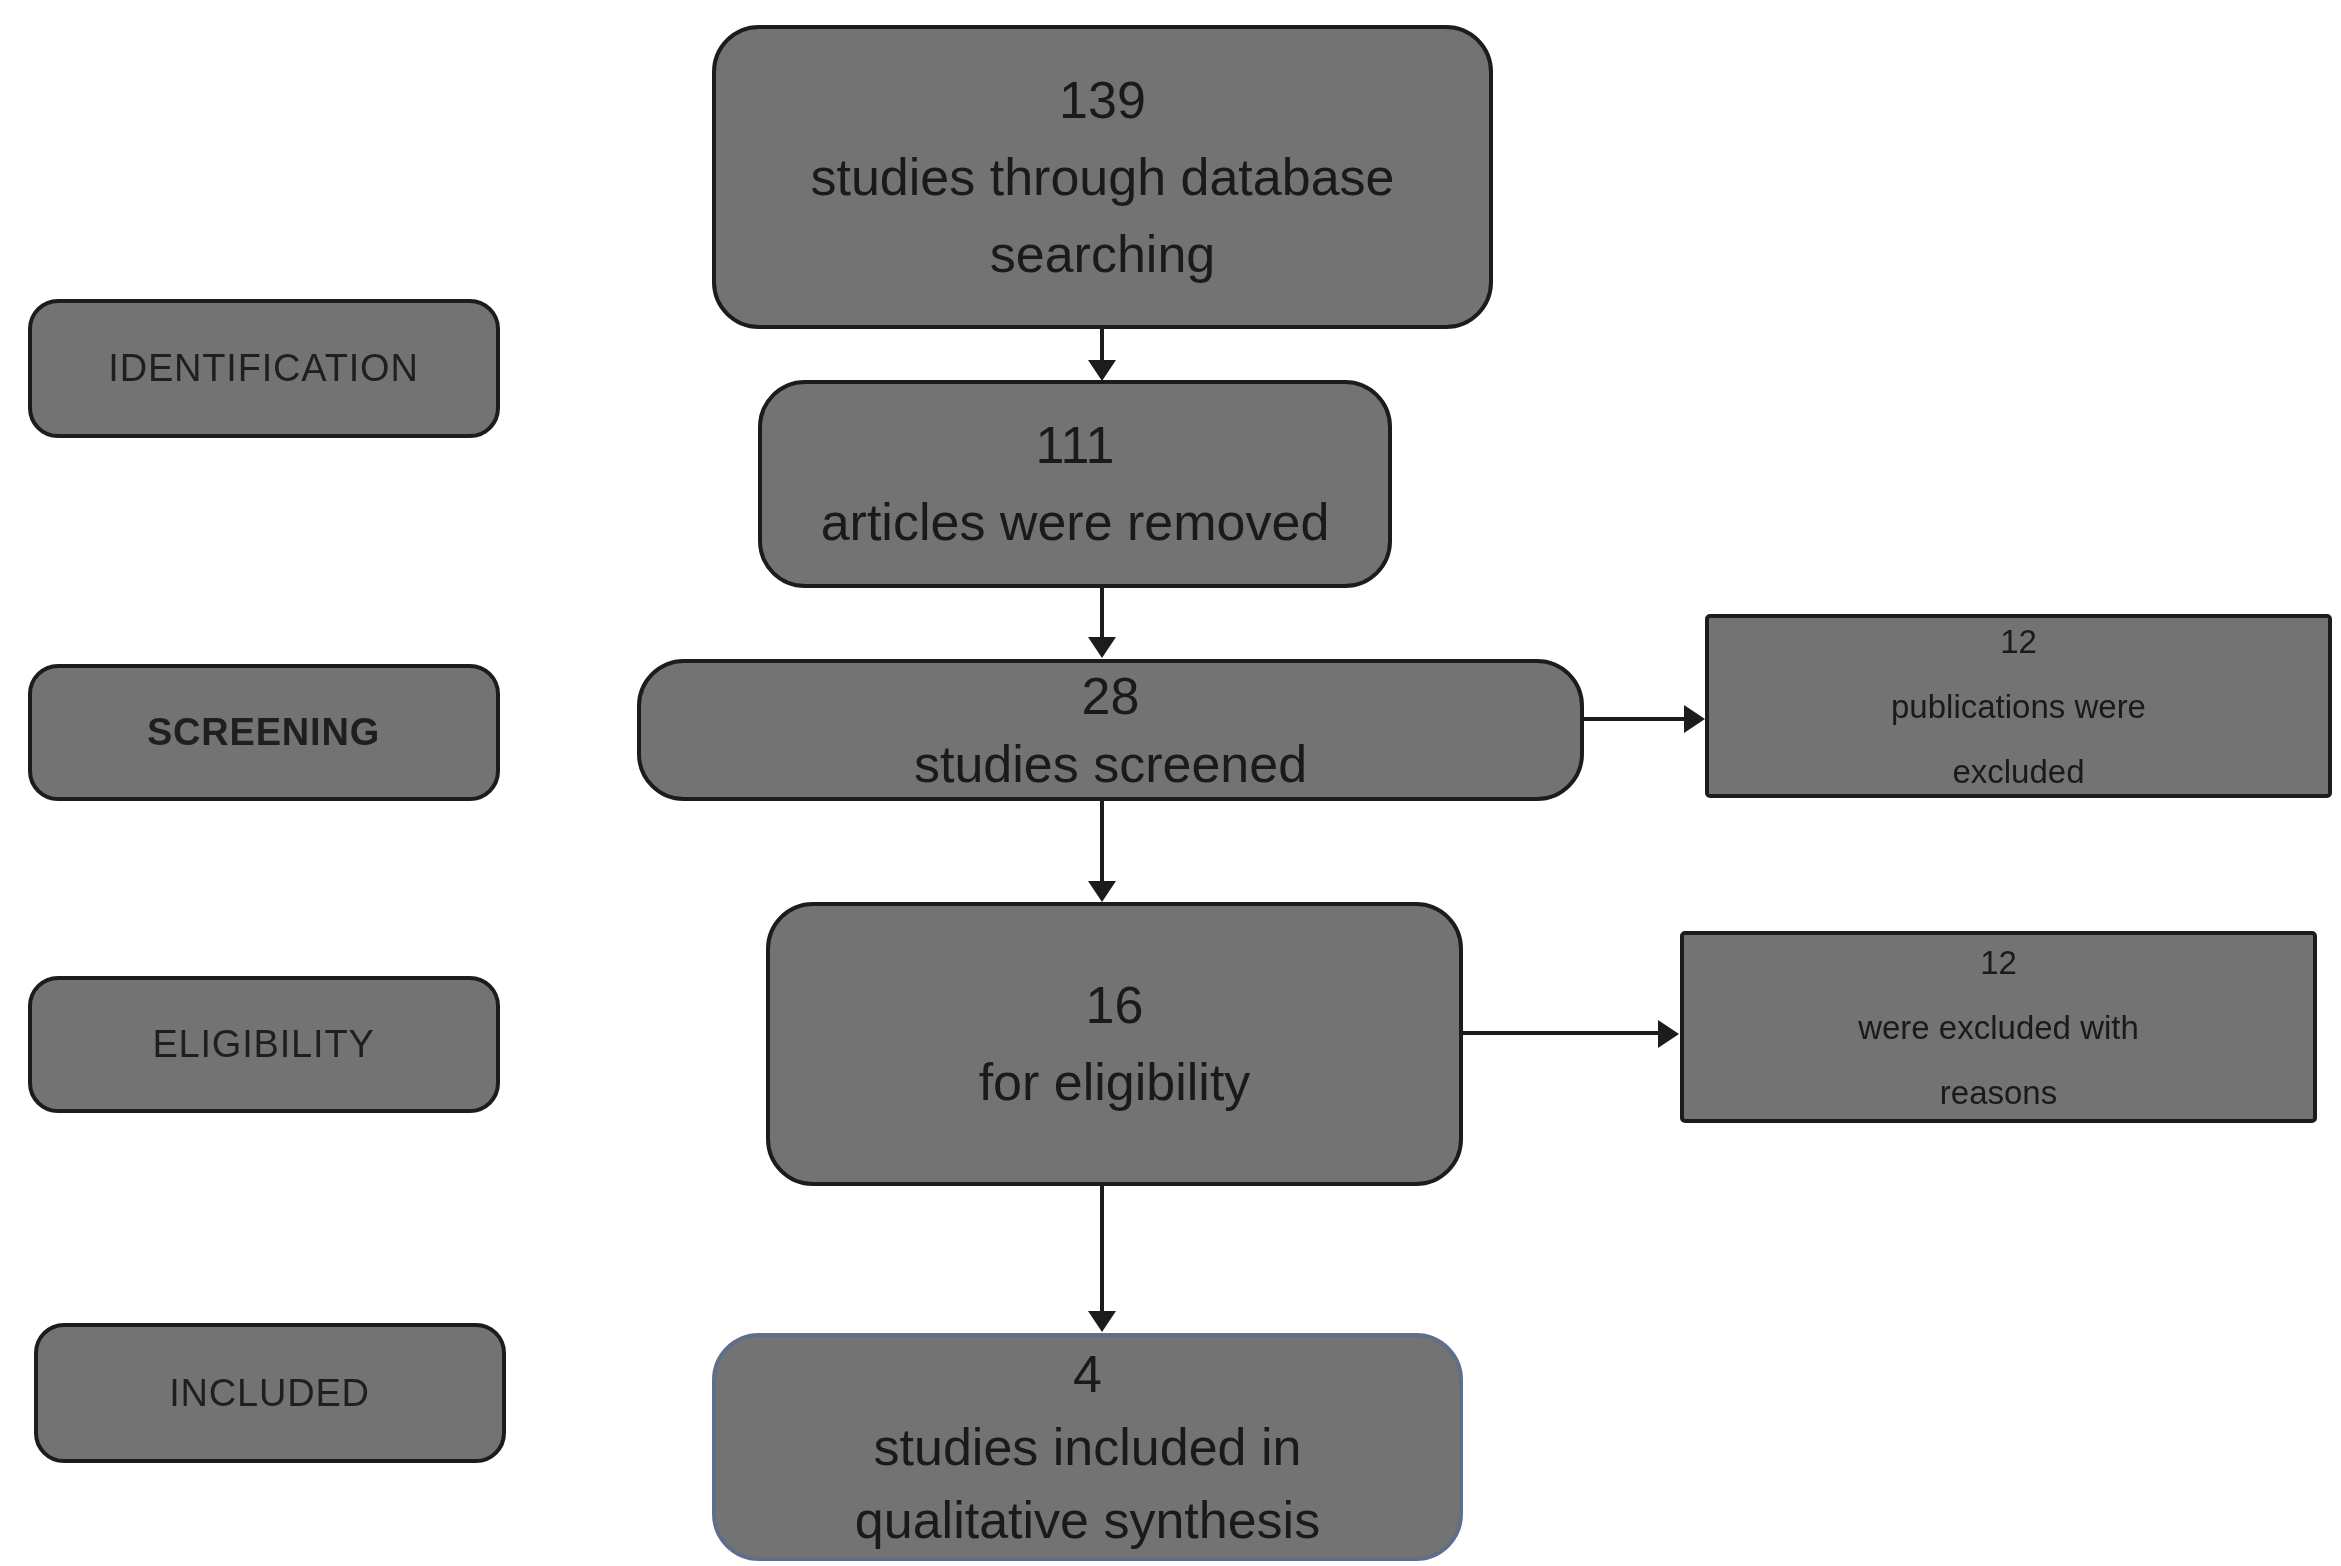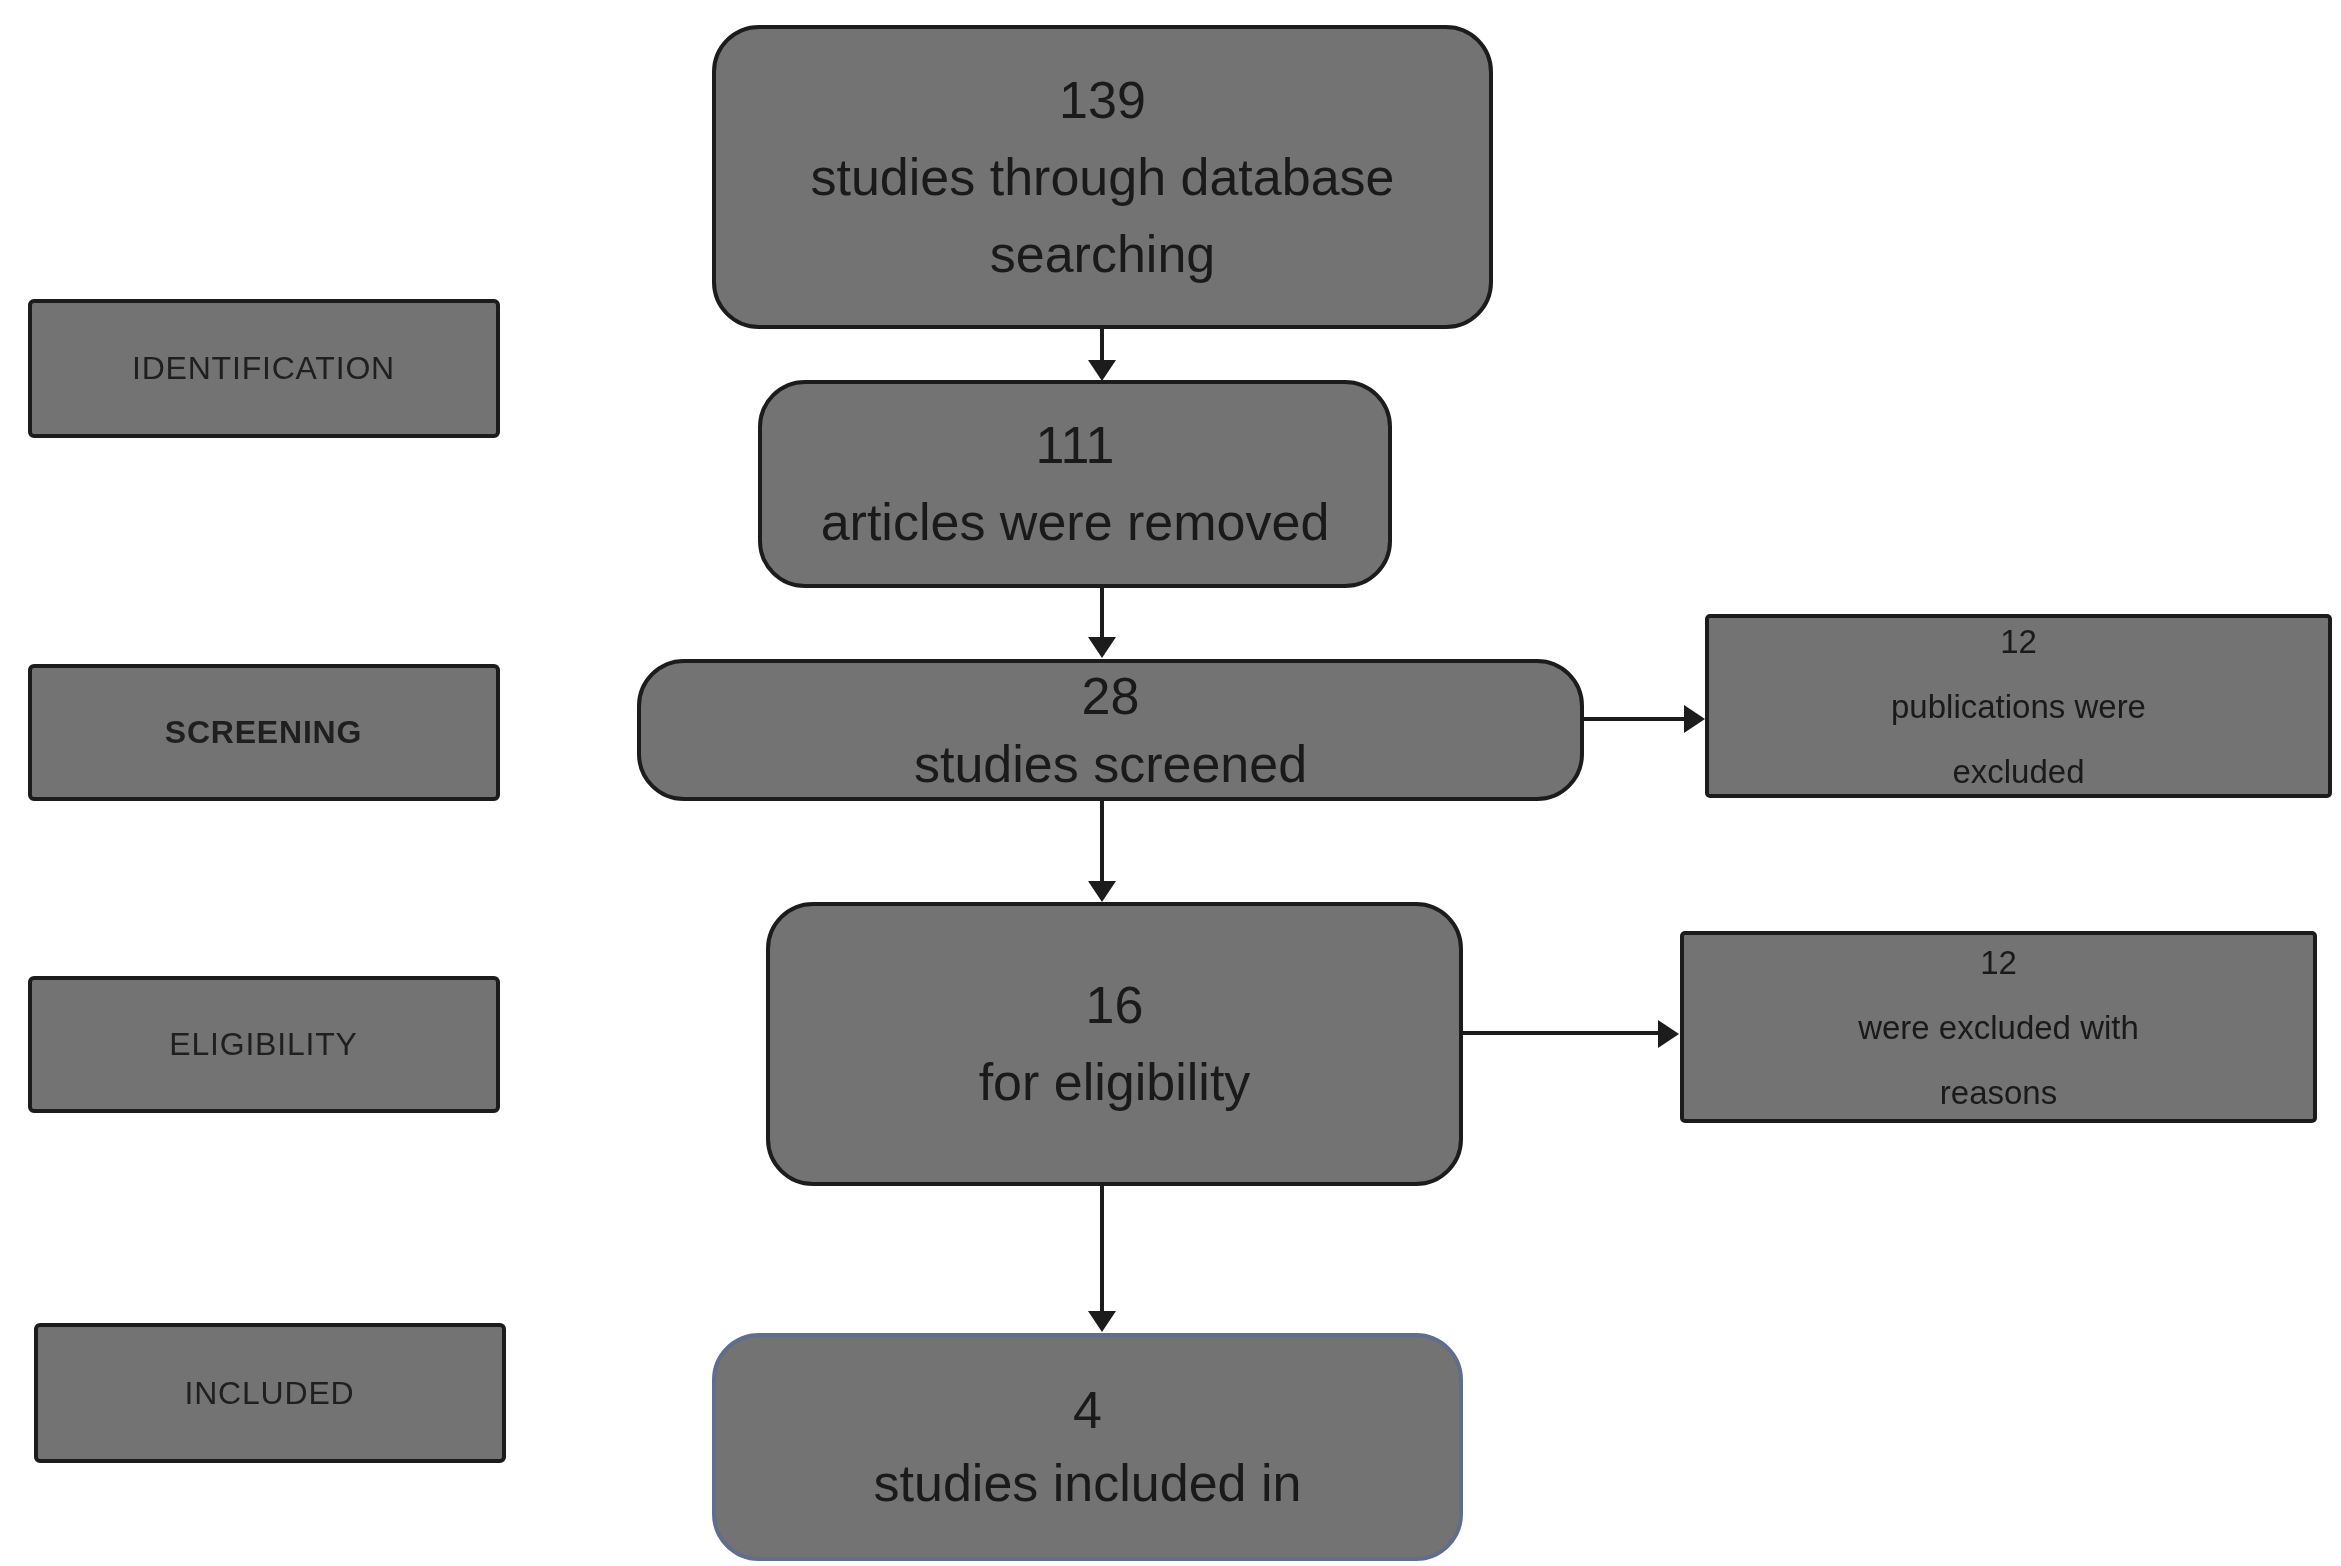--- a/index.html
+++ b/index.html
@@ -21,22 +21,22 @@
     box-sizing: border-box;
     background: #737373;
     border: 4.2px solid #1c1c1c;
     display: flex;
     flex-direction: column;
     align-items: center;
     justify-content: center;
     text-align: center;
   }
   .stage-box {
-    border-radius: 6px;
-    font-size: 32px;
+    border-radius: 30px;
+    font-size: 38px;
     letter-spacing: 0.8px;
     color: #1f1f1f;
   }
   .flow-box {
     border-radius: 47px;
     font-size: 52px;
     line-height: 77px;
   }
   .flow-box .line { white-space: nowrap; }
   .excl-box {
@@ -110,20 +110,21 @@
   </div>
 
   <div class="box flow-box" style="left:766px; top:902px; width:697px; height:284px;">
     <div class="line">16</div>
     <div class="line">for eligibility</div>
   </div>
 
   <div class="box flow-box included" style="left:712px; top:1333px; width:751px; height:228px; line-height:73px;">
     <div class="line">4</div>
     <div class="line">studies included in</div>
+    <div class="line">qualitative synthesis</div>
   </div>
 
   <div class="box excl-box" style="left:1705px; top:614px; width:627px; height:184px;">
     <div class="line">12</div>
     <div class="line">publications were</div>
     <div class="line">excluded</div>
   </div>
 
   <div class="box excl-box" style="left:1680px; top:931px; width:637px; height:192px;">
     <div class="line">12</div>

